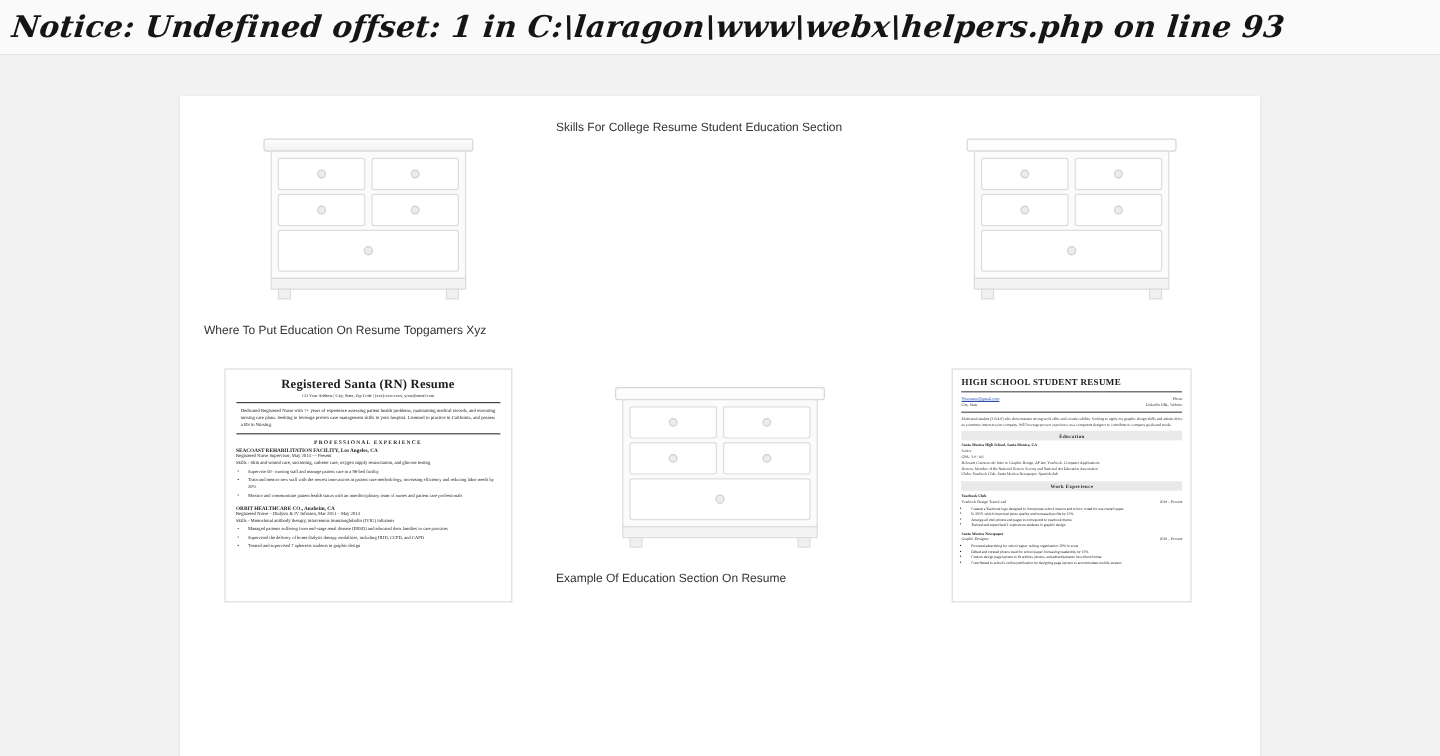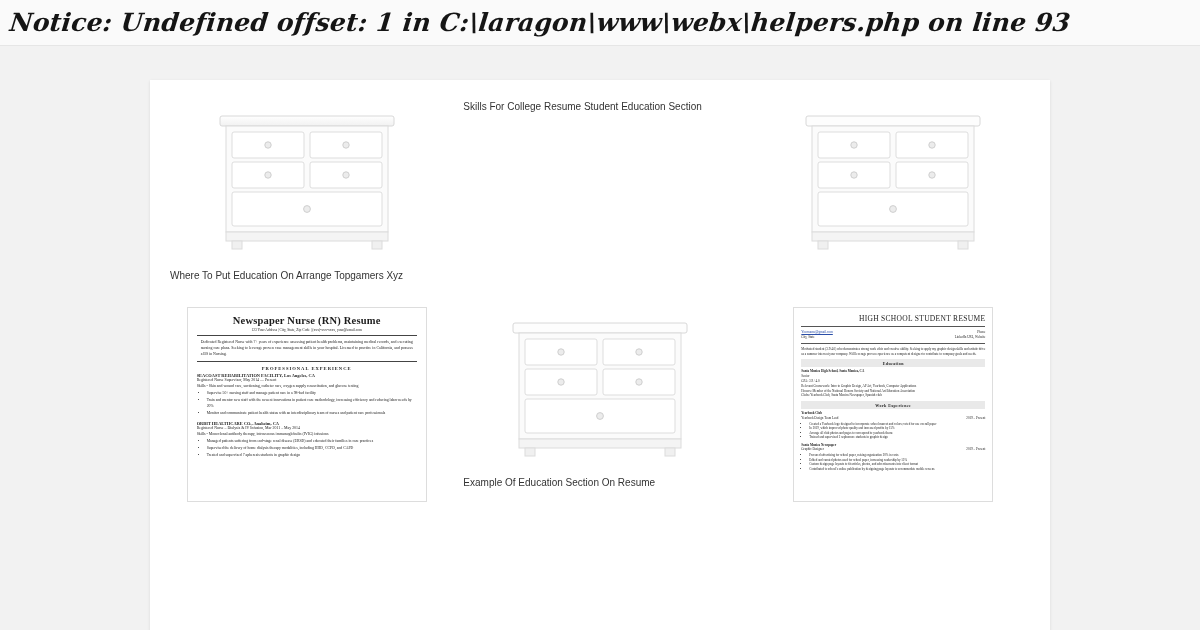--- a/index.html
+++ b/index.html
@@ -102,21 +102,21 @@
   .doc-rn .d-sub { text-align: center; font-size: 3.6px; margin-top: 2px; }
   .doc-rn .d-hr { border-top: 1px solid #444; margin: 3px 0 3px 0; }
   .doc-rn .d-para { font-size: 3.9px; line-height: 1.55; text-align: justify; margin: 0 4px 4px 4px; }
   .doc-rn .d-sec { text-align: center; font-weight: bold; font-size: 4.6px; letter-spacing: 1px; margin: 4px 0 2px 0; }
   .doc-rn .d-co { font-weight: bold; font-size: 4.4px; }
   .doc-rn .d-line { font-size: 3.9px; line-height: 1.5; }
   .doc-rn ul { margin: 1px 0 4px 0; padding-left: 10px; }
   .doc-rn li { font-size: 3.8px; line-height: 1.5; margin-bottom: 1.5px; }
 
   .doc-hs { width: 200px; height: 195px; padding: 6px 7px; }
-  .doc-hs .h-title { text-align: right; font-weight: normal; font-size: 7.5px; letter-spacing: .3px; }
+  .doc-hs .h-title { text-align: left; font-weight: bold; font-size: 7.5px; letter-spacing: .3px; }
   .doc-hs .h-hr { border-top: 1px solid #555; margin: 3px 0; }
   .doc-hs .h-link { color: #2a4ea8; font-size: 3.4px; text-decoration: underline; }
   .doc-hs .h-small { font-size: 3.2px; line-height: 1.5; }
   .doc-hs .h-band { background: #e9e9e9; text-align: center; font-weight: bold; font-size: 4px; padding: 1.5px 0; margin: 3px 0 2px 0; letter-spacing: .4px; }
   .doc-hs .h-row { display: flex; justify-content: space-between; font-size: 3.3px; }
   .doc-hs .h-b { font-weight: bold; }
   .doc-hs ul { margin: 1px 0 3px 0; padding-left: 8px; }
   .doc-hs li { font-size: 3.1px; line-height: 1.45; }
 </style>
 </head>
@@ -151,21 +151,21 @@
             <circle cx="56" cy="45" r="3.2" fill="#ececec" stroke="#cfcfcf"></circle>
             <circle cx="134" cy="45" r="3.2" fill="#ececec" stroke="#cfcfcf"></circle>
             <circle cx="56" cy="75" r="3.2" fill="#ececec" stroke="#cfcfcf"></circle>
             <circle cx="134" cy="75" r="3.2" fill="#ececec" stroke="#cfcfcf"></circle>
             <circle cx="95" cy="109" r="3.4" fill="#ececec" stroke="#cfcfcf"></circle>
             <rect x="14" y="132" width="162" height="9" fill="#f4f4f4" stroke="#dcdcdc"></rect>
             <rect x="20" y="141" width="10" height="8" fill="#f0f0f0" stroke="#dcdcdc"></rect>
             <rect x="160" y="141" width="10" height="8" fill="#f0f0f0" stroke="#dcdcdc"></rect>
           </svg>
         </span>
-        <div class="caption">Where To Put Education On Arrange Topgamers Xyz</div>
+        <div class="caption">Where To Put Education On Resume Topgamers Xyz</div>
       </div>
 
       <div class="cell text-first">
         <div class="caption">Skills For College Resume Student Education Section</div>
       </div>
 
       <div class="cell">
         <span class="thumb">
           <svg class="dresser-svg" width="190" height="155" viewBox="0 0 190 155">
             <rect x="8" y="16" width="174" height="10" rx="2" fill="#fdfdfd" stroke="#d8d8d8"></rect>
@@ -182,21 +182,21 @@
             <circle cx="95" cy="109" r="3.4" fill="#ececec" stroke="#cfcfcf"></circle>
             <rect x="14" y="132" width="162" height="9" fill="#f4f4f4" stroke="#dcdcdc"></rect>
             <rect x="20" y="141" width="10" height="8" fill="#f0f0f0" stroke="#dcdcdc"></rect>
             <rect x="160" y="141" width="10" height="8" fill="#f0f0f0" stroke="#dcdcdc"></rect>
           </svg>
         </span>
       </div>
 
       <div class="cell">
         <div class="thumb doc doc-rn">
-          <div class="d-title">Newspaper Nurse (RN) Resume</div>
+          <div class="d-title">Registered Santa (RN) Resume</div>
           <div class="d-sub">123 Your Address | City, State, Zip Code | (xxx)-xxx-xxxx, your@email.com</div>
           <div class="d-hr"></div>
           <div class="d-para">Dedicated Registered Nurse with 7+ years of experience assessing patient health problems, maintaining medical records, and executing nursing care plans. Seeking to leverage proven case management skills in your hospital. Licensed to practice in California, and possess a BS in Nursing.</div>
           <div class="d-hr"></div>
           <div class="d-sec">PROFESSIONAL EXPERIENCE</div>
           <div class="d-co">SEACOAST REHABILITATION FACILITY, Los Angeles, CA</div>
           <div class="d-line">Registered Nurse Supervisor, May 2014 — Present</div>
           <div class="d-line">Skills - Skin and wound care, suctioning, catheter care, oxygen supply resuscitation, and glucose testing</div>
           <ul>
             <li>Supervise 50+ nursing staff and manage patient care in a 98-bed facility</li>

